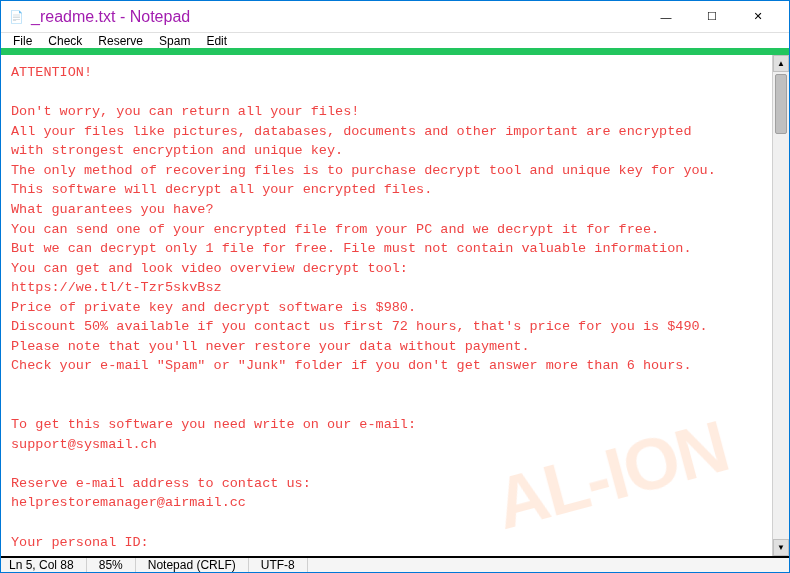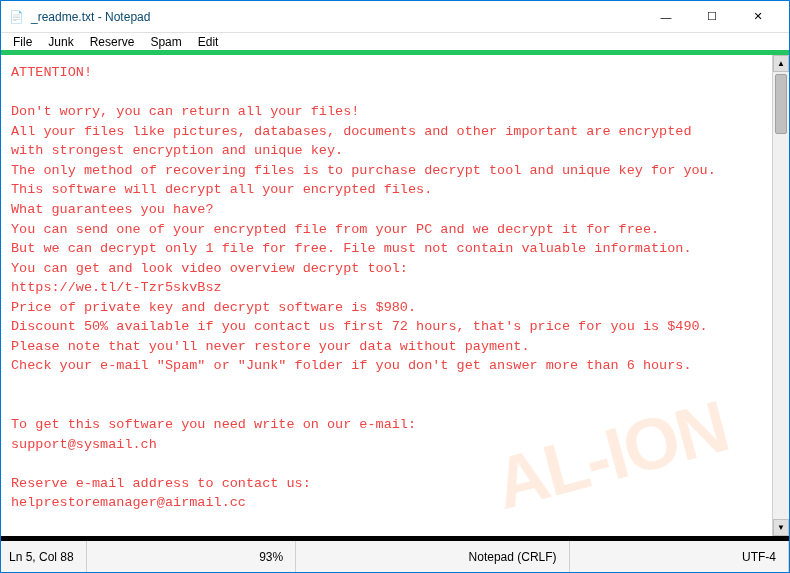--- a/index.html
+++ b/index.html
@@ -44,22 +44,22 @@
       height: 16px;
       margin-right: 6px;
       display: flex;
       align-items: center;
       justify-content: center;
       font-size: 12px;
     }
 
     .title-bar-text {
       flex: 1;
-      font-size: 12px;
-      color: #0c4a6e;
+      font-size: 16px;
+      color: #a21caf;
     }
 
     .title-bar-controls {
       display: flex;
       gap: 0;
     }
 
     .title-btn {
       width: 46px;
       height: 32px;
@@ -71,21 +71,21 @@
       justify-content: center;
       font-size: 11px;
       color: #000;
     }
 
     .menu-bar {
       height: 22px;
       display: flex;
       align-items: center;
       padding: 0 4px;
-      border-bottom: 5px solid #22c55e;
+      border-bottom: 7px solid #22c55e;
       flex-shrink: 0;
     }
 
     .menu-item {
       padding: 2px 8px;
       font-size: 12px;
       cursor: pointer;
       color: #000;
     }
 
@@ -144,27 +144,26 @@
       top: 2px;
       left: 2px;
       right: 2px;
       height: 60px;
       background: #c0c0c0;
       border: 1px solid #a0a0a0;
       border-radius: 2px;
     }
 
     .status-bar {
-      height: 36px;
+      height: 16px;
       background: #f5f5f5;
-      border-top: 5px solid #000000;
-      display: flex;
-      align-items: center;
-      flex-shrink: 0;
-      justify-content: space-between;
+      border-top: 2px solid #000000;
+      display: flex;
+      align-items: center;
+      flex-shrink: 0;
     }
 
     .status-section {
       padding: 0 12px;
       font-size: 12px;
       color: #000;
       border-right: 1px solid #d0d0d0;
       height: 100%;
       display: flex;
       align-items: center;
@@ -200,21 +199,21 @@
     <span class="title-bar-text">_readme.txt - Notepad</span>
     <div class="title-bar-controls">
       <button class="title-btn">—</button>
       <button class="title-btn">☐</button>
       <button class="title-btn close">✕</button>
     </div>
   </div>
 
   <div class="menu-bar">
     <span class="menu-item">File</span>
-    <span class="menu-item">Junk</span>
+    <span class="menu-item">Check</span>
     <span class="menu-item">Reserve</span>
     <span class="menu-item">Spam</span>
     <span class="menu-item">Edit</span>
   </div>
 
   <div class="content-area">
     <textarea class="text-area" spellcheck="false" style="">ATTENTION!
 
 Don't worry, you can return all your files!
 All your files like pictures, databases, documents and other important are encrypted
@@ -245,17 +244,17 @@
       <div class="scroll-track">
         <div class="scroll-thumb"></div>
       </div>
       <div class="scroll-btn">▼</div>
     </div>
     <div class="watermark">AL-ION</div>
   </div>
 
   <div class="status-bar">
     <div class="status-section">Ln 5, Col 88</div>
-    <div class="status-section">93%</div>
+    <div class="status-section">85%</div>
     <div class="status-section">Notepad (CRLF)</div>
-    <div class="status-section">UTF-4</div>
+    <div class="status-section">UTF-8</div>
   </div>
 </div>
 
 </body></html>

